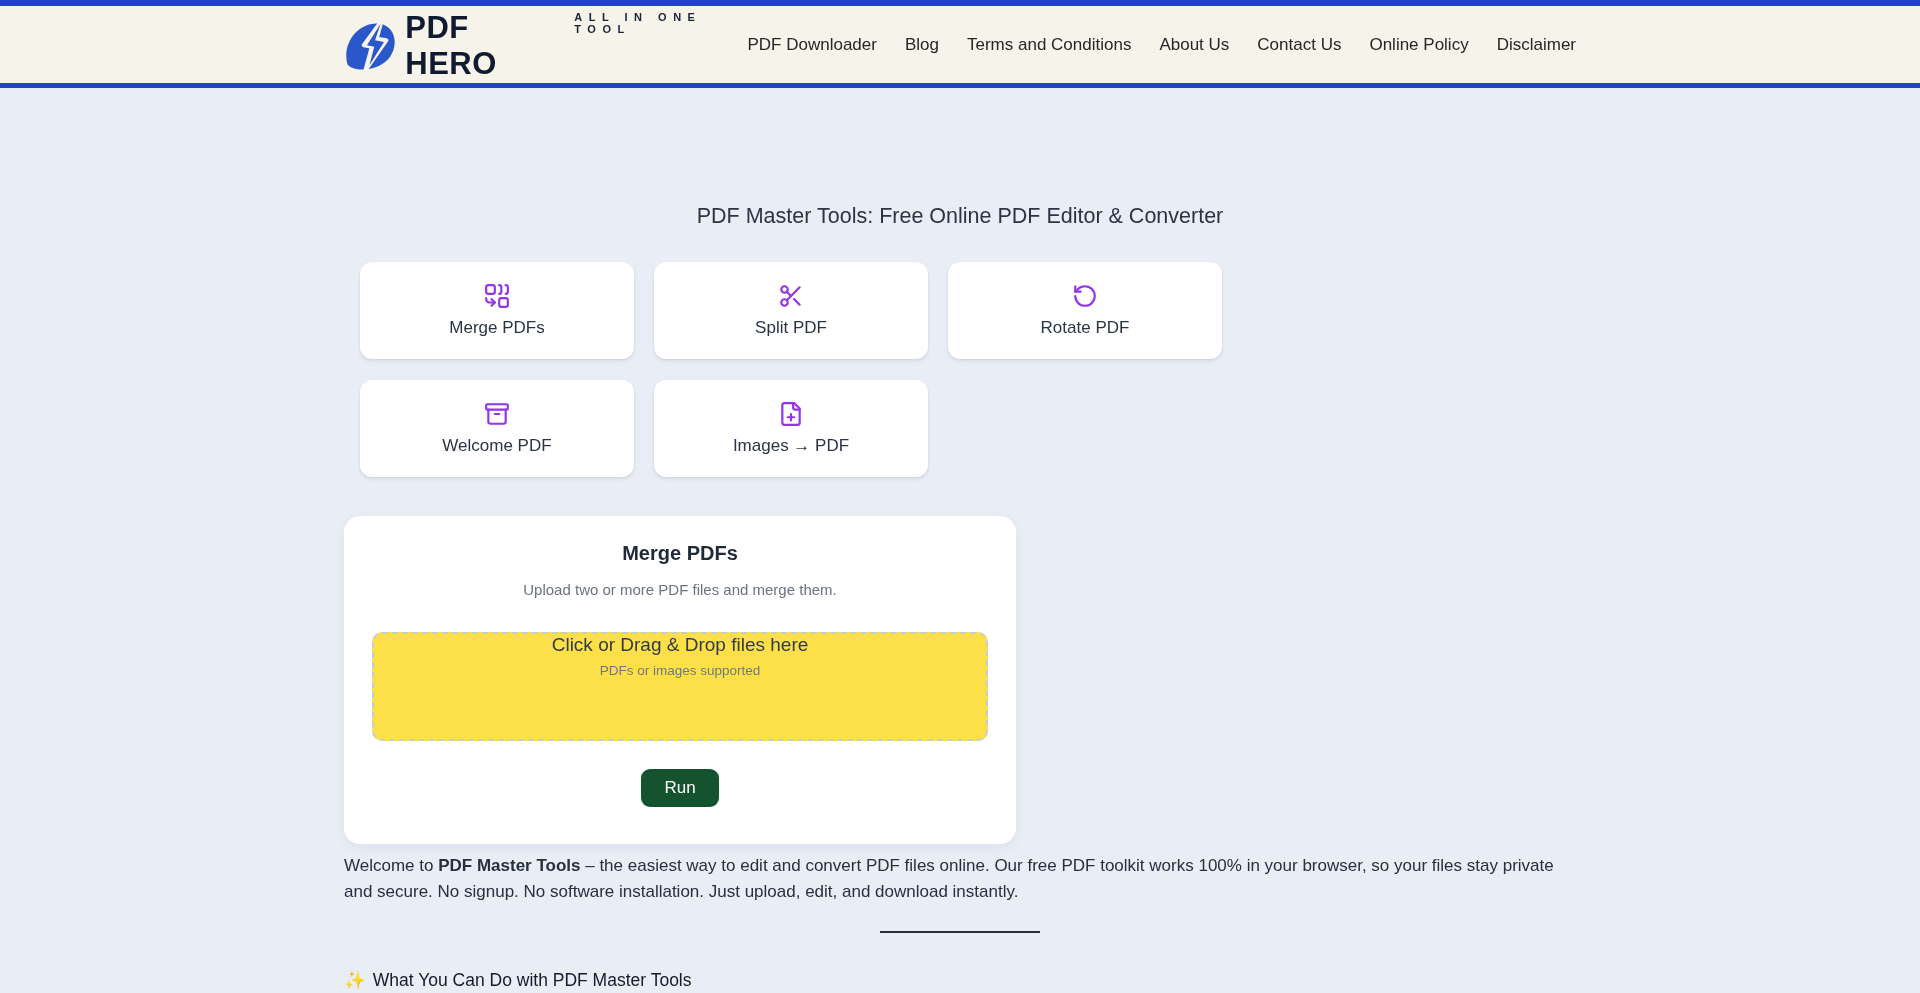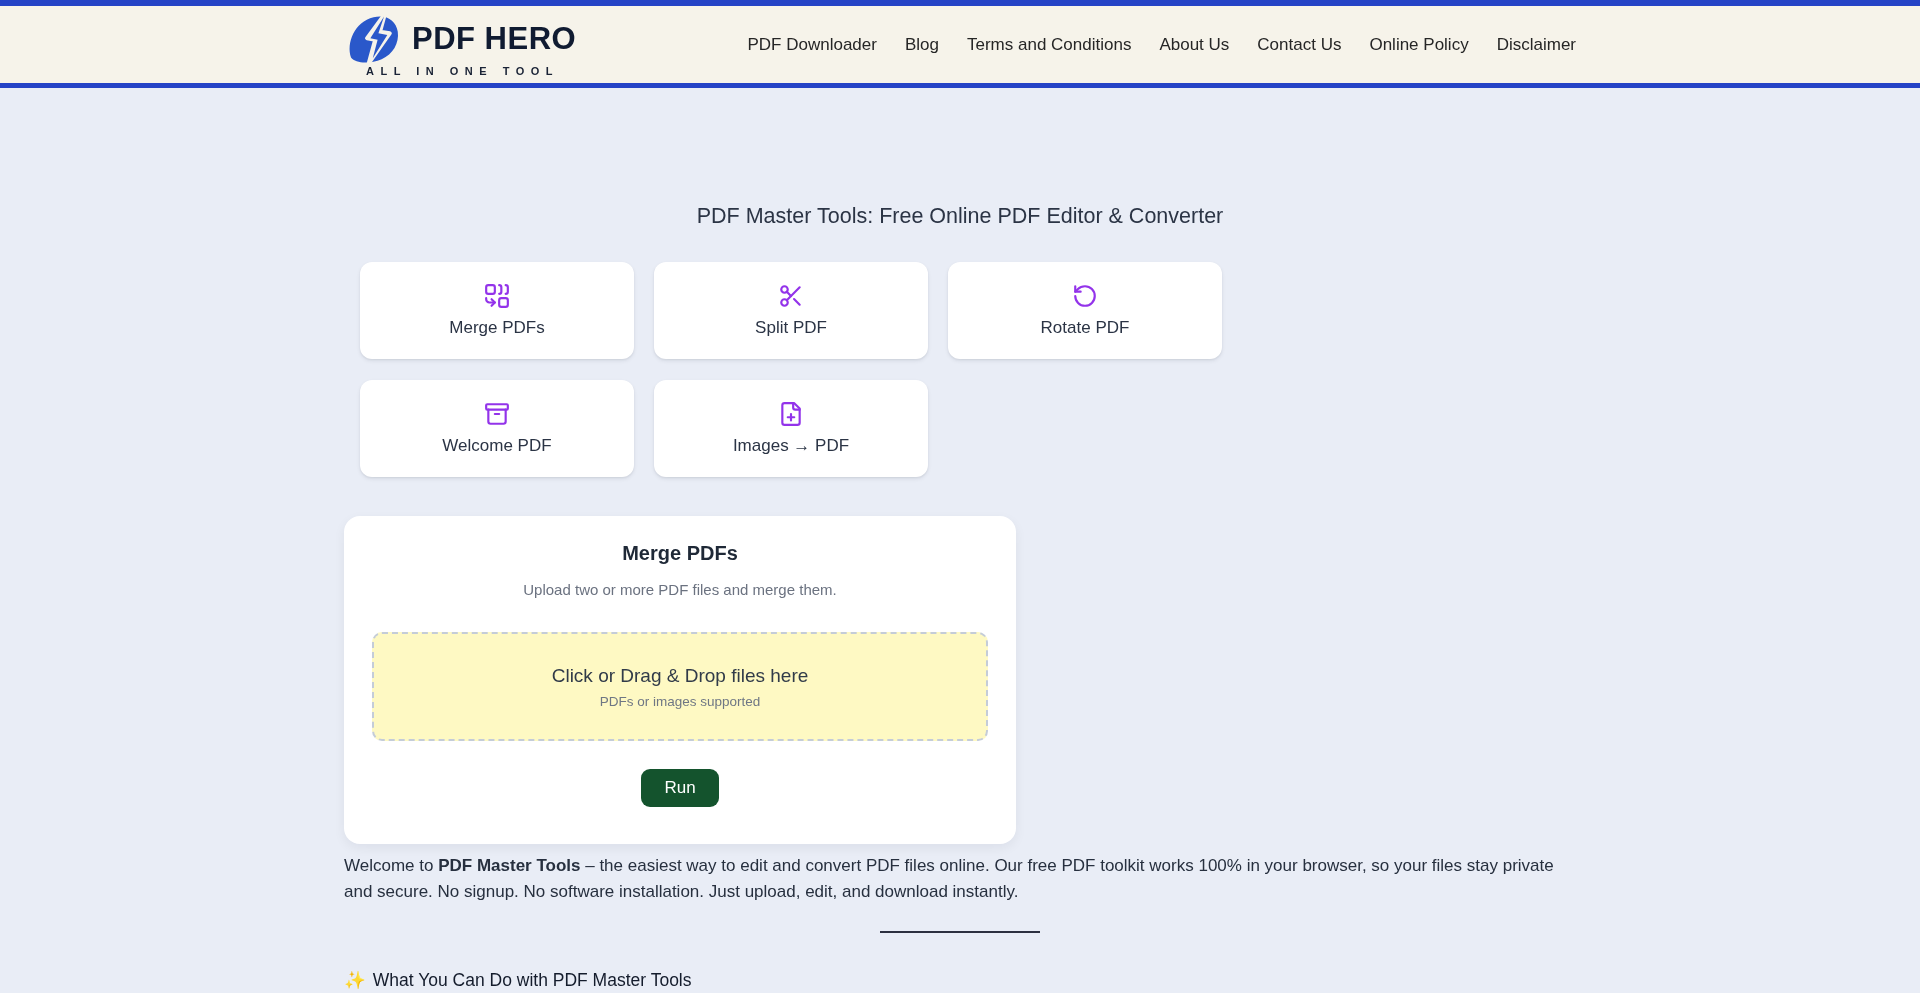--- a/index.html
+++ b/index.html
@@ -19,21 +19,21 @@
     height: 88px;
   }
   .header-inner {
     width: 1232px;
     height: 100%;
     margin: 0 auto;
     display: flex;
     align-items: center;
     justify-content: space-between;
   }
-  .logo { display: flex; flex-direction: column; cursor: pointer; margin-top: 2px; }
+  .logo { display: flex; flex-direction: row; cursor: pointer; margin-top: 2px; }
   .logo-top { display: flex; align-items: center; gap: 4px; }
   .logo-mark { width: 64px; height: 50px; display: block; }
   .logo-word {
     font-size: 31px;
     font-weight: 800;
     letter-spacing: 0.5px;
     color: #101b31;
   }
   .logo-tagline {
     font-size: 11px;
@@ -113,25 +113,24 @@
     text-align: center;
     font-size: 15px;
     color: #6b7280;
     margin-top: 16px;
   }
   .dropzone {
     margin-top: 34px;
     height: 109px;
     border: 2px dashed #c4ccd8;
     border-radius: 10px;
-    background: #fef9c3;
+    background: #fde047;
     display: flex;
     flex-direction: column;
     align-items: center;
-    justify-content: center;
     cursor: pointer;
   }
   .dz-main { font-size: 19px; color: #313b49; }
   .dz-sub { font-size: 13.5px; color: #6f7784; margin-top: 7px; }
   .run-row { text-align: center; margin-top: 28px; }
   .run-btn {
     background: #14532d;
     color: #ffffff;
     border: none;
     border-radius: 9px;

